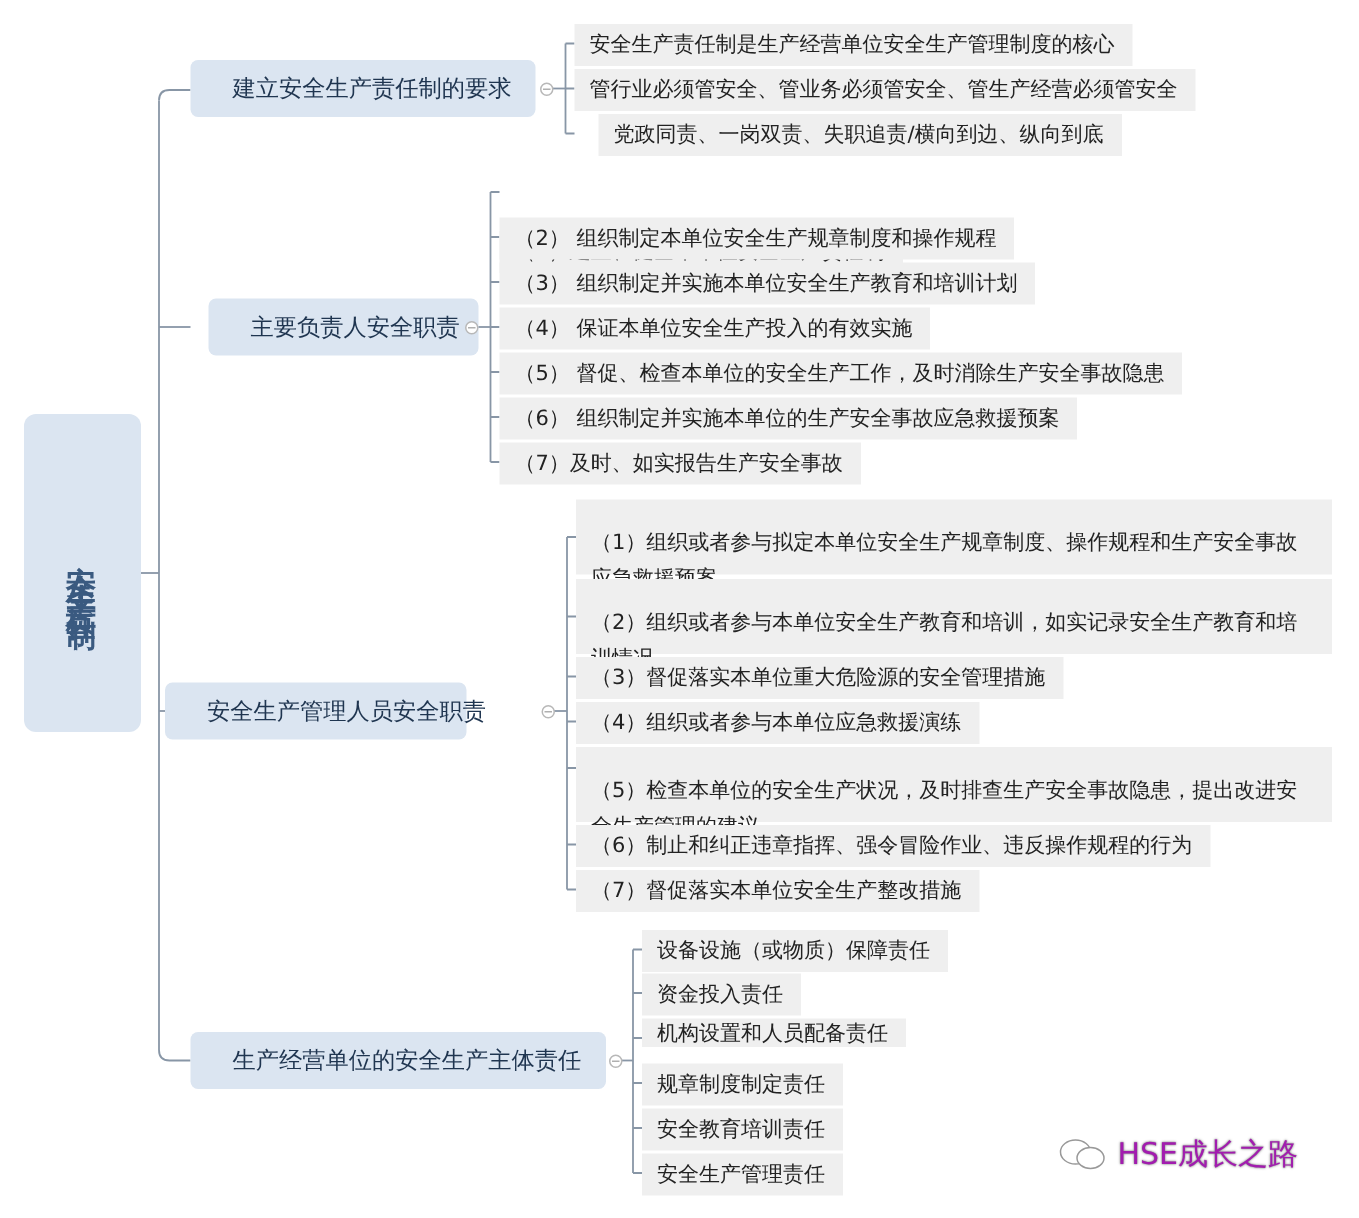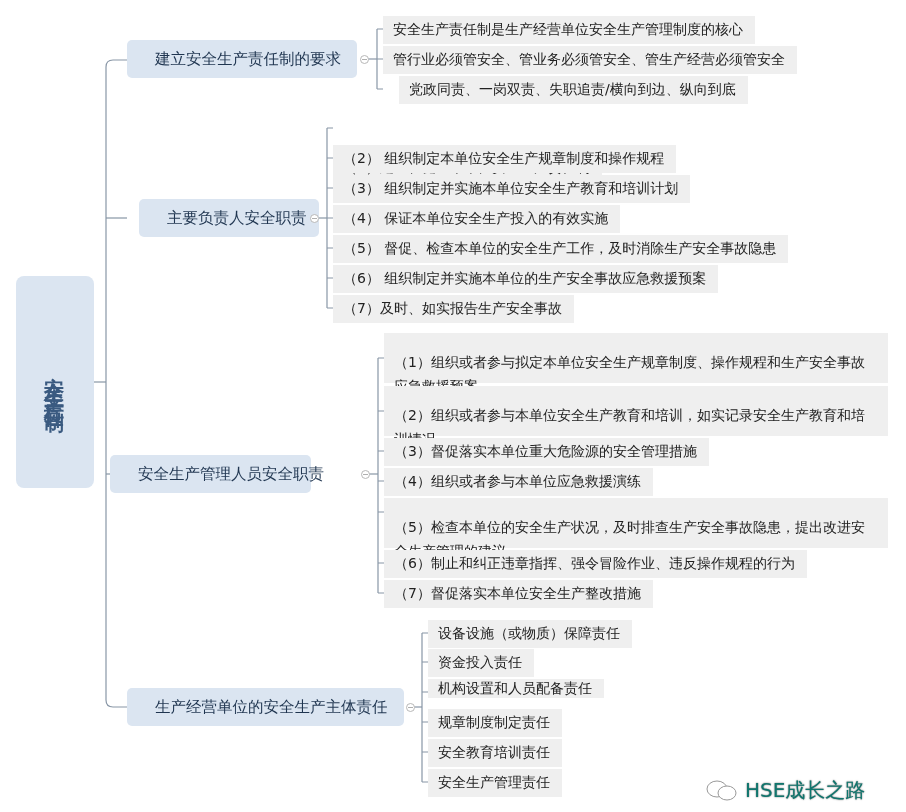--- a/index.html
+++ b/index.html
@@ -12,22 +12,22 @@
                font-size:20px; color:#3a5a80; letter-spacing:6px; }
   .branch { position:absolute; background:#dbe5f1; border-radius:5px; height:38px;
             display:flex; align-items:center; padding:0 28px; font-size:15.5px; color:#1f3550;
             box-sizing:border-box; white-space:nowrap; }
   .leaf { position:absolute; background:#efefef; font-size:14px; color:#222;
           box-sizing:border-box; padding:0 12px 0 10px; display:flex; align-items:center; white-space:nowrap; }
   .leaf.wrap { white-space:normal; line-height:24px; align-items:flex-start; padding-top:17px; }
   .collapse { position:absolute; width:9px; height:9px; border:1px solid #b8b8b8; border-radius:50%;
               background:#fff; box-sizing:border-box; }
   .collapse::after { content:""; position:absolute; left:1px; right:1px; top:3px; height:1px; background:#b0b0b0; }
-  .watermark { position:absolute; left:705px; top:777px; display:flex; align-items:center; gap:6px;
-               font-size:20px; color:#0f766e; text-shadow:0 0 1px #888, 0 0 2px #999; }
+  .watermark { position:absolute; left:705px; top:756px; display:flex; align-items:center; gap:6px;
+               font-size:20px; color:#a21caf; text-shadow:0 0 1px #888, 0 0 2px #999; }
 </style>
 </head>
 <body>
 
 <svg class="lines" viewBox="0 0 906 812">
   <g fill="none" stroke="#8896a6" stroke-width="1.2">
 
     <path d="M94 382 H106"></path>
 
     <path d="M106 67 V700"></path>

